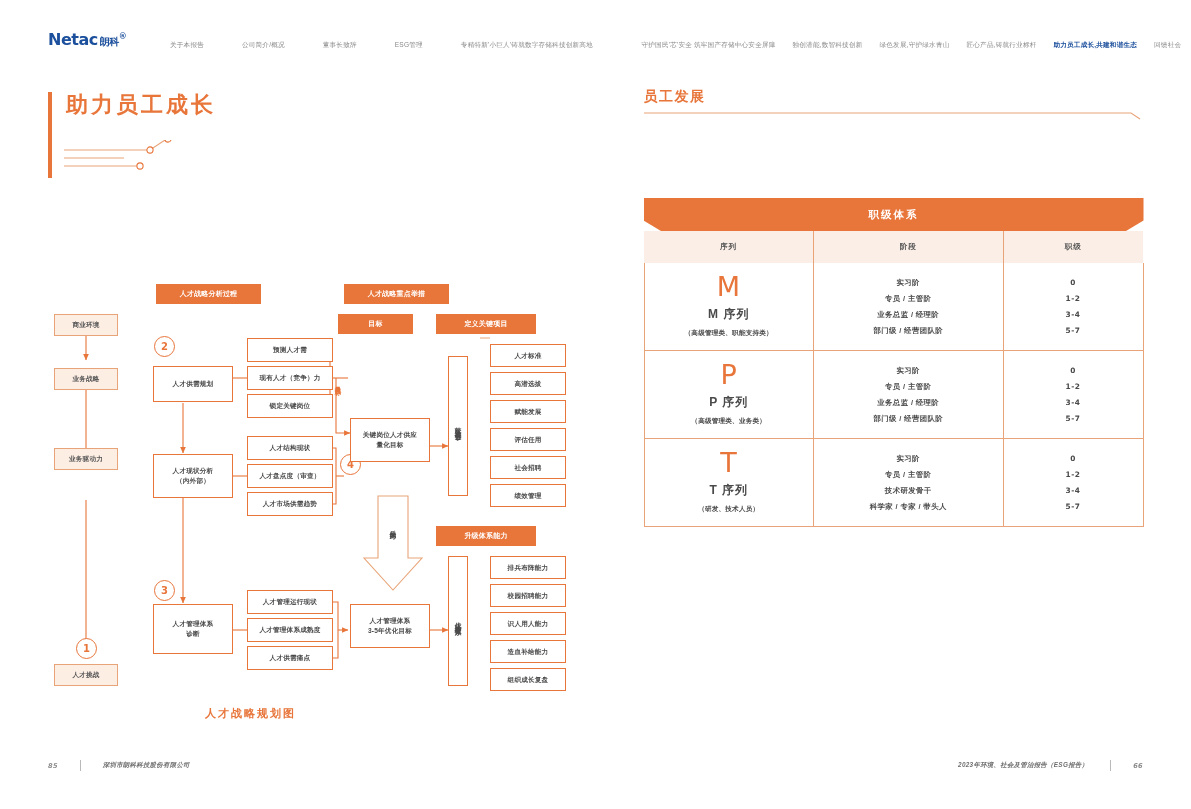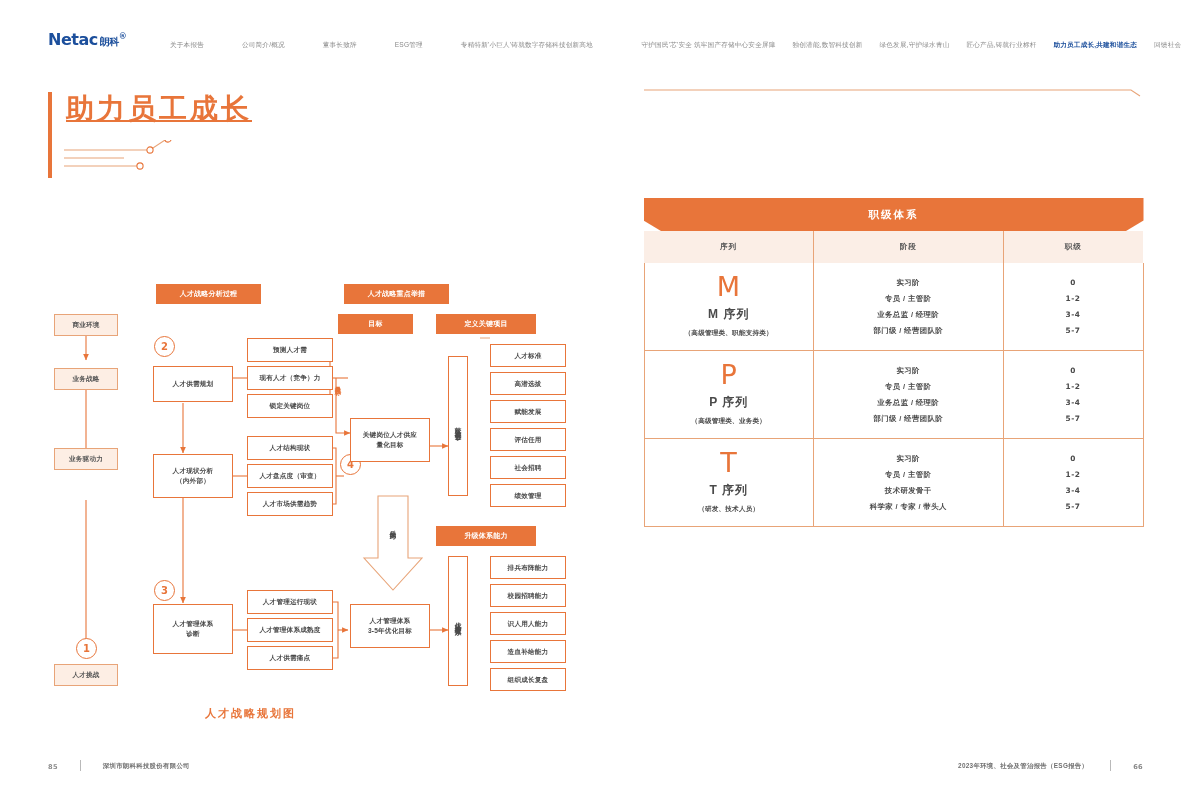--- a/index.html
+++ b/index.html
@@ -33,23 +33,22 @@
     margin-right:38px;line-height:10px;
   }
   .nav-r .nav-item{margin-right:17px;}
   .nav-item.active{color:#1c4f9c;font-weight:bold;}
 
   
   .title-block{position:absolute;left:48px;top:92px;width:330px;height:86px;}
   .title-bar{position:absolute;left:0;top:0;width:4px;height:86px;background:#e8753a;}
   .title-text{
     position:absolute;left:18px;top:-2px;
-    font-size:28px;font-weight:bold;color:#e8753a;letter-spacing:3px;
-    font-family:"DejaVu Sans",sans-serif;
-    text-decoration:underline;
+    font-size:22px;font-weight:bold;color:#e8753a;letter-spacing:3px;
+    font-family:"DejaVu Sans",sans-serif;
   }
   .title-deco{position:absolute;left:14px;top:48px;}
 
   
   .sec{position:absolute;}
   .sec-h{
     font-size:14px;font-weight:bold;color:#e8753a;letter-spacing:1.5px;
     font-family:"DejaVu Sans",sans-serif;margin:0 0 5px 0;
   }
   .sec-rule{position:relative;height:8px;}
@@ -114,21 +113,21 @@
     -webkit-text-stroke:0px;
     display:block;margin-bottom:4px;
   }
   .seq-name{font-size:12px;font-weight:bold;color:#4a4a4a;display:block;letter-spacing:1px;}
   .seq-sub{font-size:6.6px;font-weight:bold;color:#4a4a4a;display:block;margin-top:3px;letter-spacing:.2px;}
   .stage-line,.lvl-line{display:block;}
   .lvl-line{font-family:"DejaVu Sans",sans-serif;letter-spacing:.5px;}
 
   
   .footer{position:absolute;bottom:38px;font-size:6.4px;color:#7a7a7a;letter-spacing:.3px;
-          display:flex;align-items:flex-end;gap:22px;font-weight:bold;}
+          display:flex;align-items:center;gap:22px;font-weight:bold;font-style:italic;}
   .footer-left{left:48px;}
   .footer-right{right:48px;}
   .fnum{font-size:6.6px;color:#8a8a8a;font-family:"DejaVu Sans",sans-serif;}
   .fbar{width:1px;height:11px;background:#b9b9b9;display:inline-block;}
   .ftxt{color:#6f6f6f;}
 </style>
 </head>
 <body>
 
 <div class="spread">
@@ -280,20 +279,21 @@
         <div class="nav-item">独创潜能,数智科技创新</div>
         <div class="nav-item">绿色发展,守护绿水青山</div>
         <div class="nav-item">匠心产品,铸就行业标杆</div>
         <div class="nav-item active">助力员工成长,共建和谐生态</div>
         <div class="nav-item">回馈社会</div>
 
       </div>
     </div>
 
     <div class="sec" style="left:48px;top:88px;width:500px;">
+      <div class="sec-h">员工发展</div>
       <div class="sec-rule">
         <svg width="500" height="9" viewBox="0 0 500 9">
             <path d="M0 2 H487 L496 8" stroke="#e8a478" stroke-width="1.1" fill="none"></path>
           </svg>
       </div>
     </div>
 
     <div class="tbl">
       <div class="tbl-banner">职级体系</div>
       <table>

